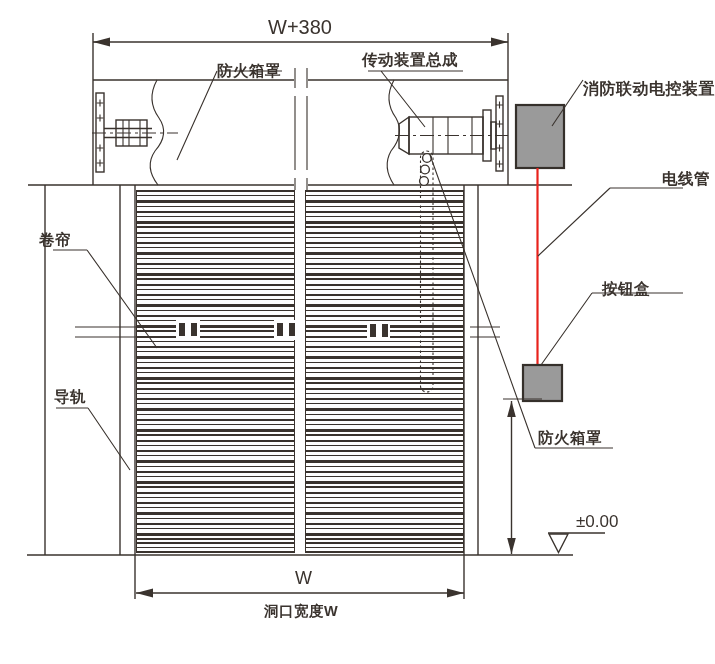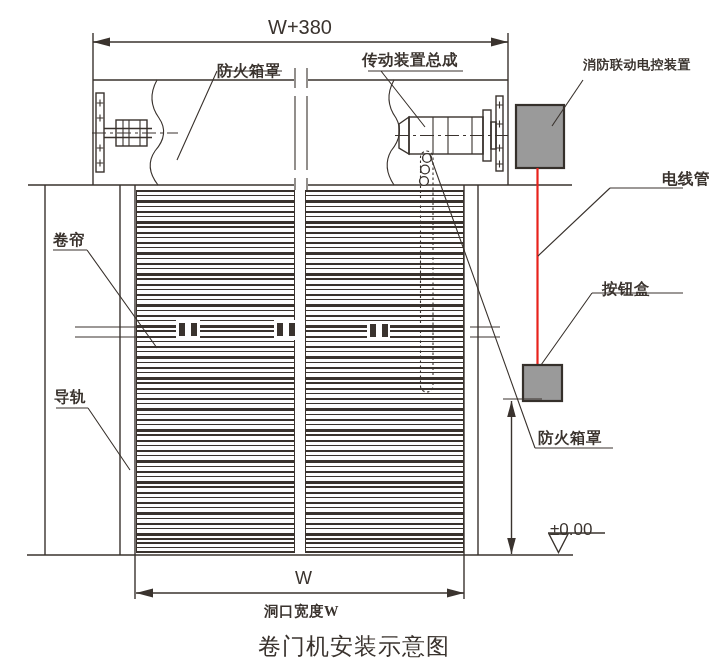--- a/index.html
+++ b/index.html
@@ -154,23 +154,22 @@
       <polygon class="solid" points="511.5,401 507.2,417 515.8,417"></polygon>
       <polygon class="solid" points="511.5,554 507.2,538 515.8,538"></polygon>
       <path class="ln" d="M548 533 H605"></path>
       <polygon class="ln whitefill" points="549,534 568,534 558.5,552.5"></polygon>
     </g>
   </svg>
 
   <div class="num" id="dim-top-label" style="left:268px;top:16px;">W+380</div>
   <div class="lbl" style="left:217px;top:62px;">防火箱罩</div>
   <div class="lbl" style="left:362px;top:51px;">传动装置总成</div>
-  <div class="lbl" style="left:583px;top:58px;font-size:13px;">消防联动电控装置</div>
+  <div class="lbl" style="left:583px;top:80px;font-size:16px;">消防联动电控装置</div>
   <div class="lbl" style="left:620px;top:170px;padding-left:42px;">电线管</div>
   <div class="lbl" style="left:602px;top:280px;">按钮盒</div>
   <div class="lbl" style="left:538px;top:429px;">防火箱罩</div>
-  <div class="lbl" style="left:53px;top:231px;">卷帘</div>
+  <div class="lbl" style="left:39px;top:231px;">卷帘</div>
   <div class="lbl" style="left:54px;top:388px;font-family:Liberation Serif, serif;">导轨</div>
-  <div class="num" id="elevation-label" style="left:550px;top:512px;margin-top:8px;">±0.00</div>
+  <div class="num" id="elevation-label" style="left:576px;top:512px;">±0.00</div>
   <div class="num" id="dim-w-label" style="left:295px;top:568px;">W</div>
-  <div class="lbl" id="dim-opening-label" style="left:264px;top:604px;font-family:Liberation Serif, serif;">洞口宽度W</div>
-  <div id="diagram-title">卷门机安装示意图</div>
+  <div class="lbl" id="dim-opening-label" style="left:264px;top:604px;">洞口宽度W</div>
 </div>
 
 </body></html>

